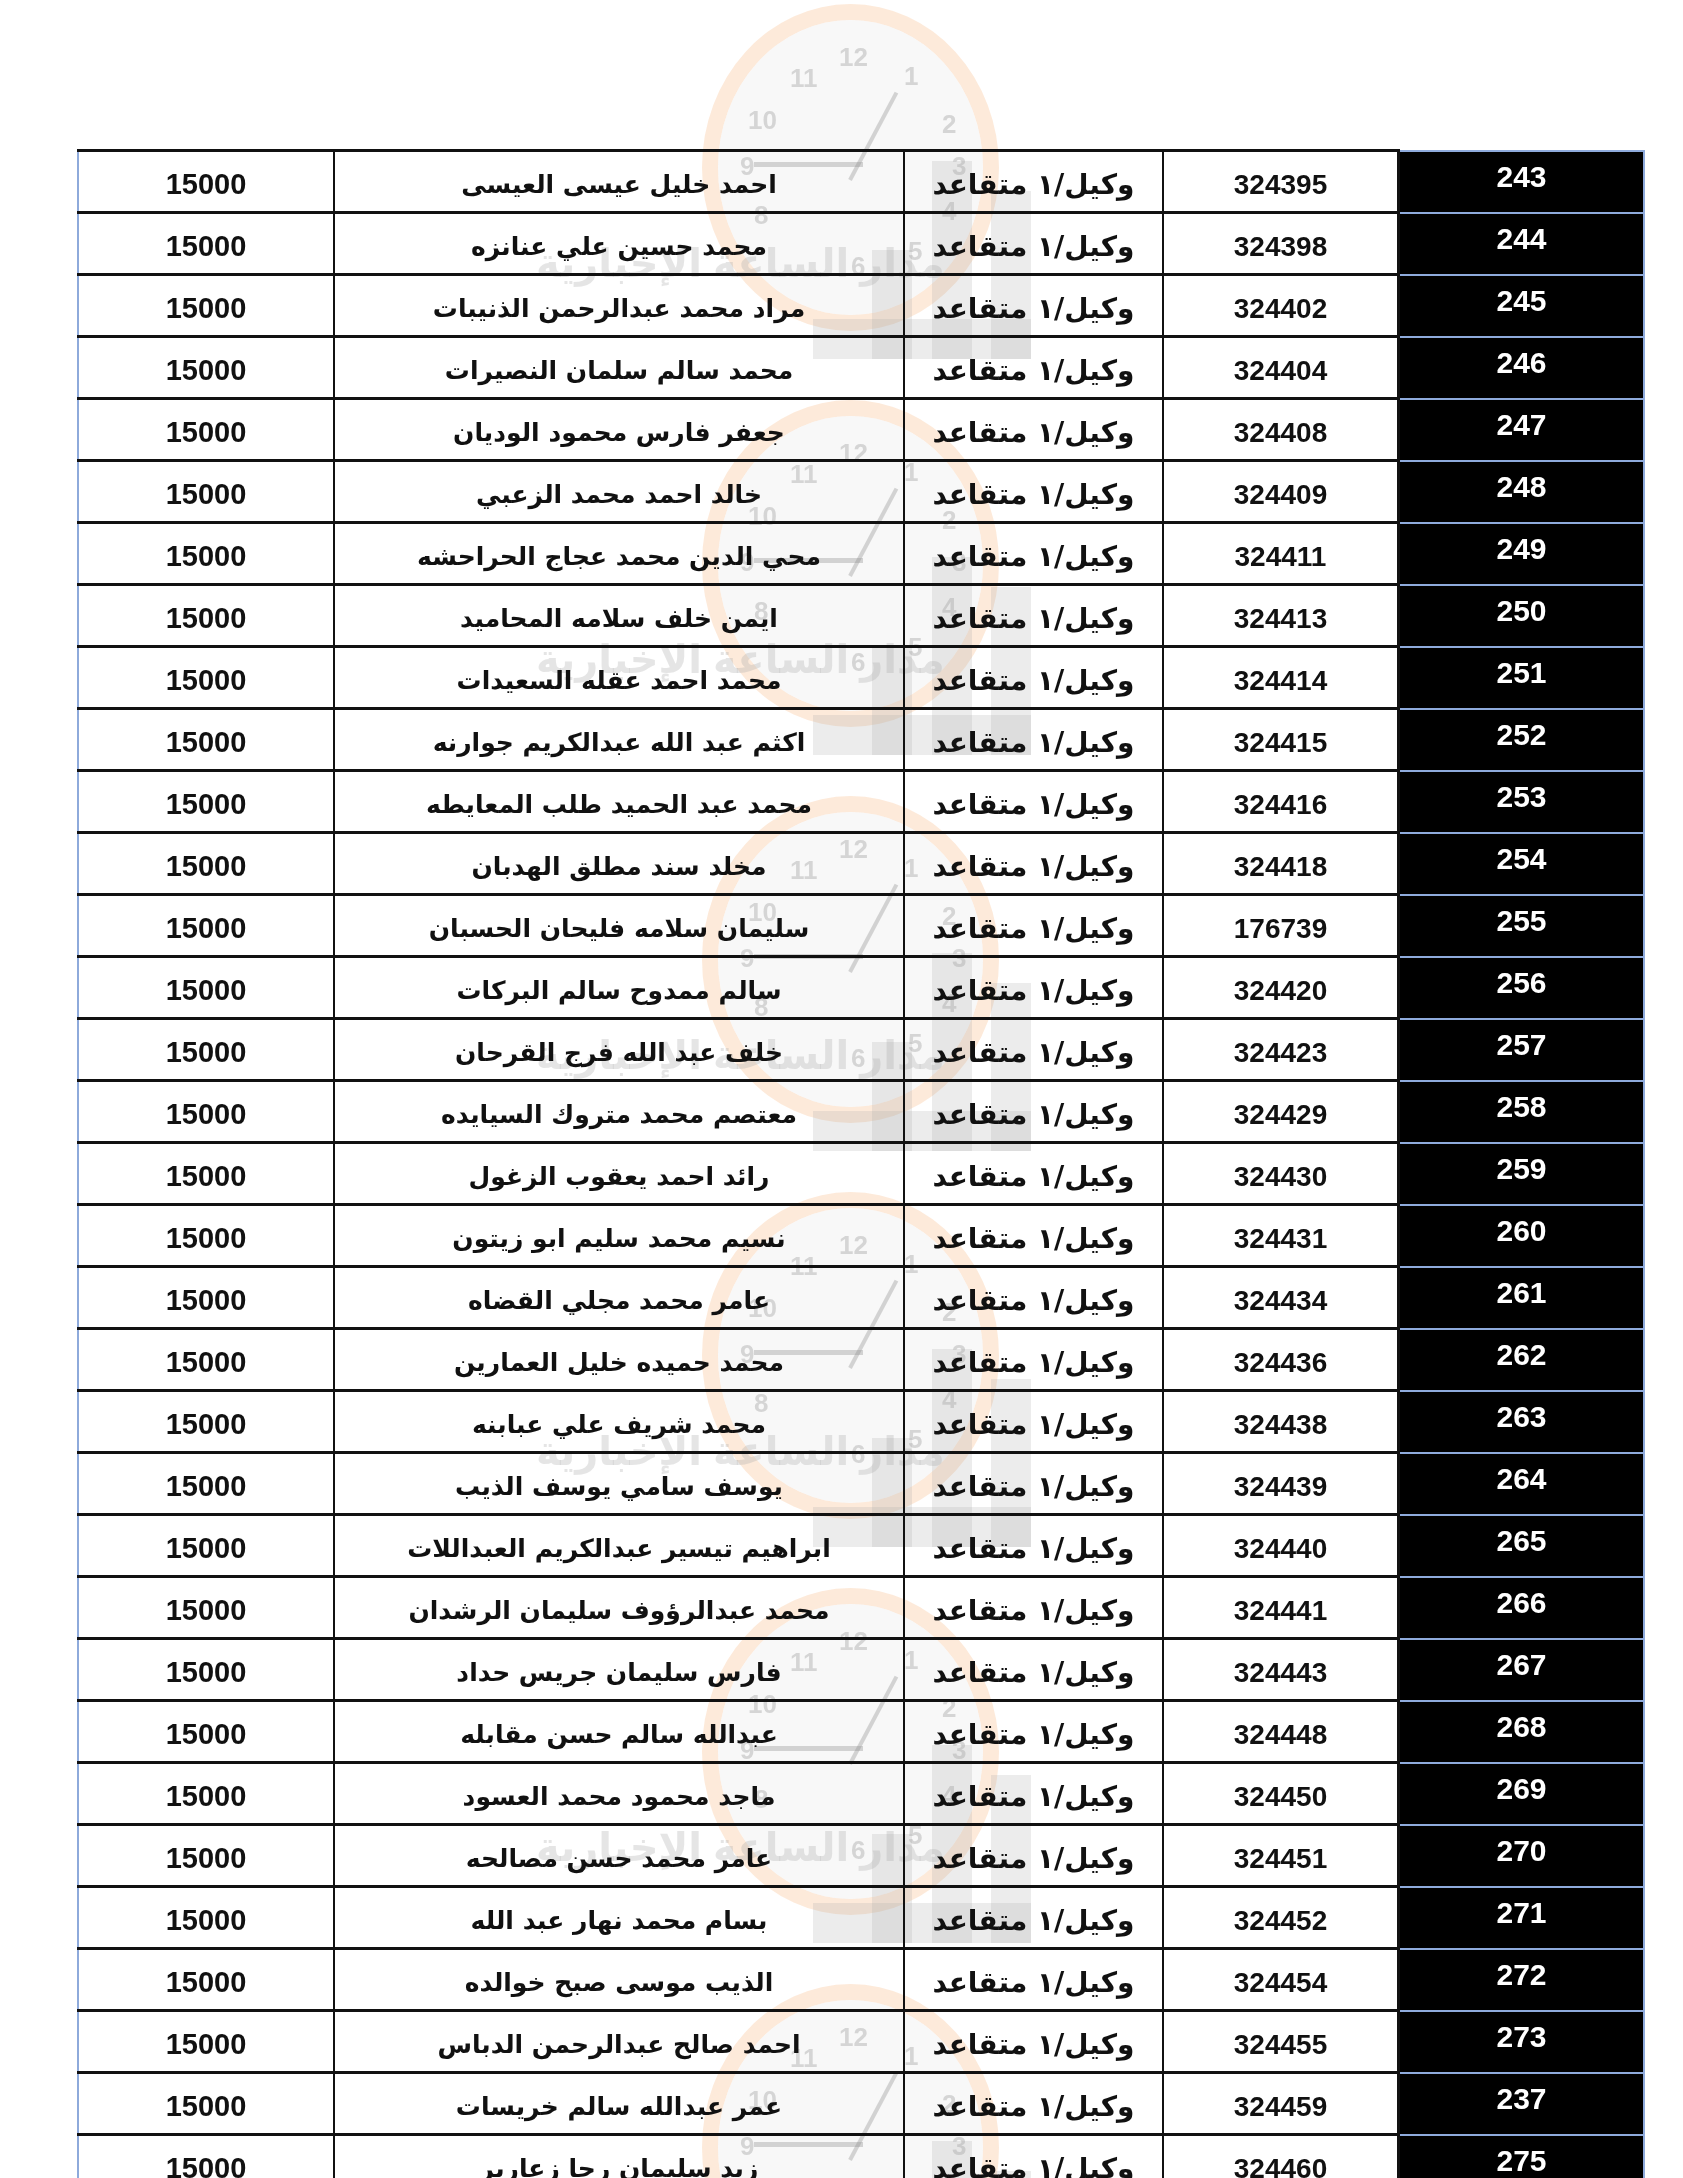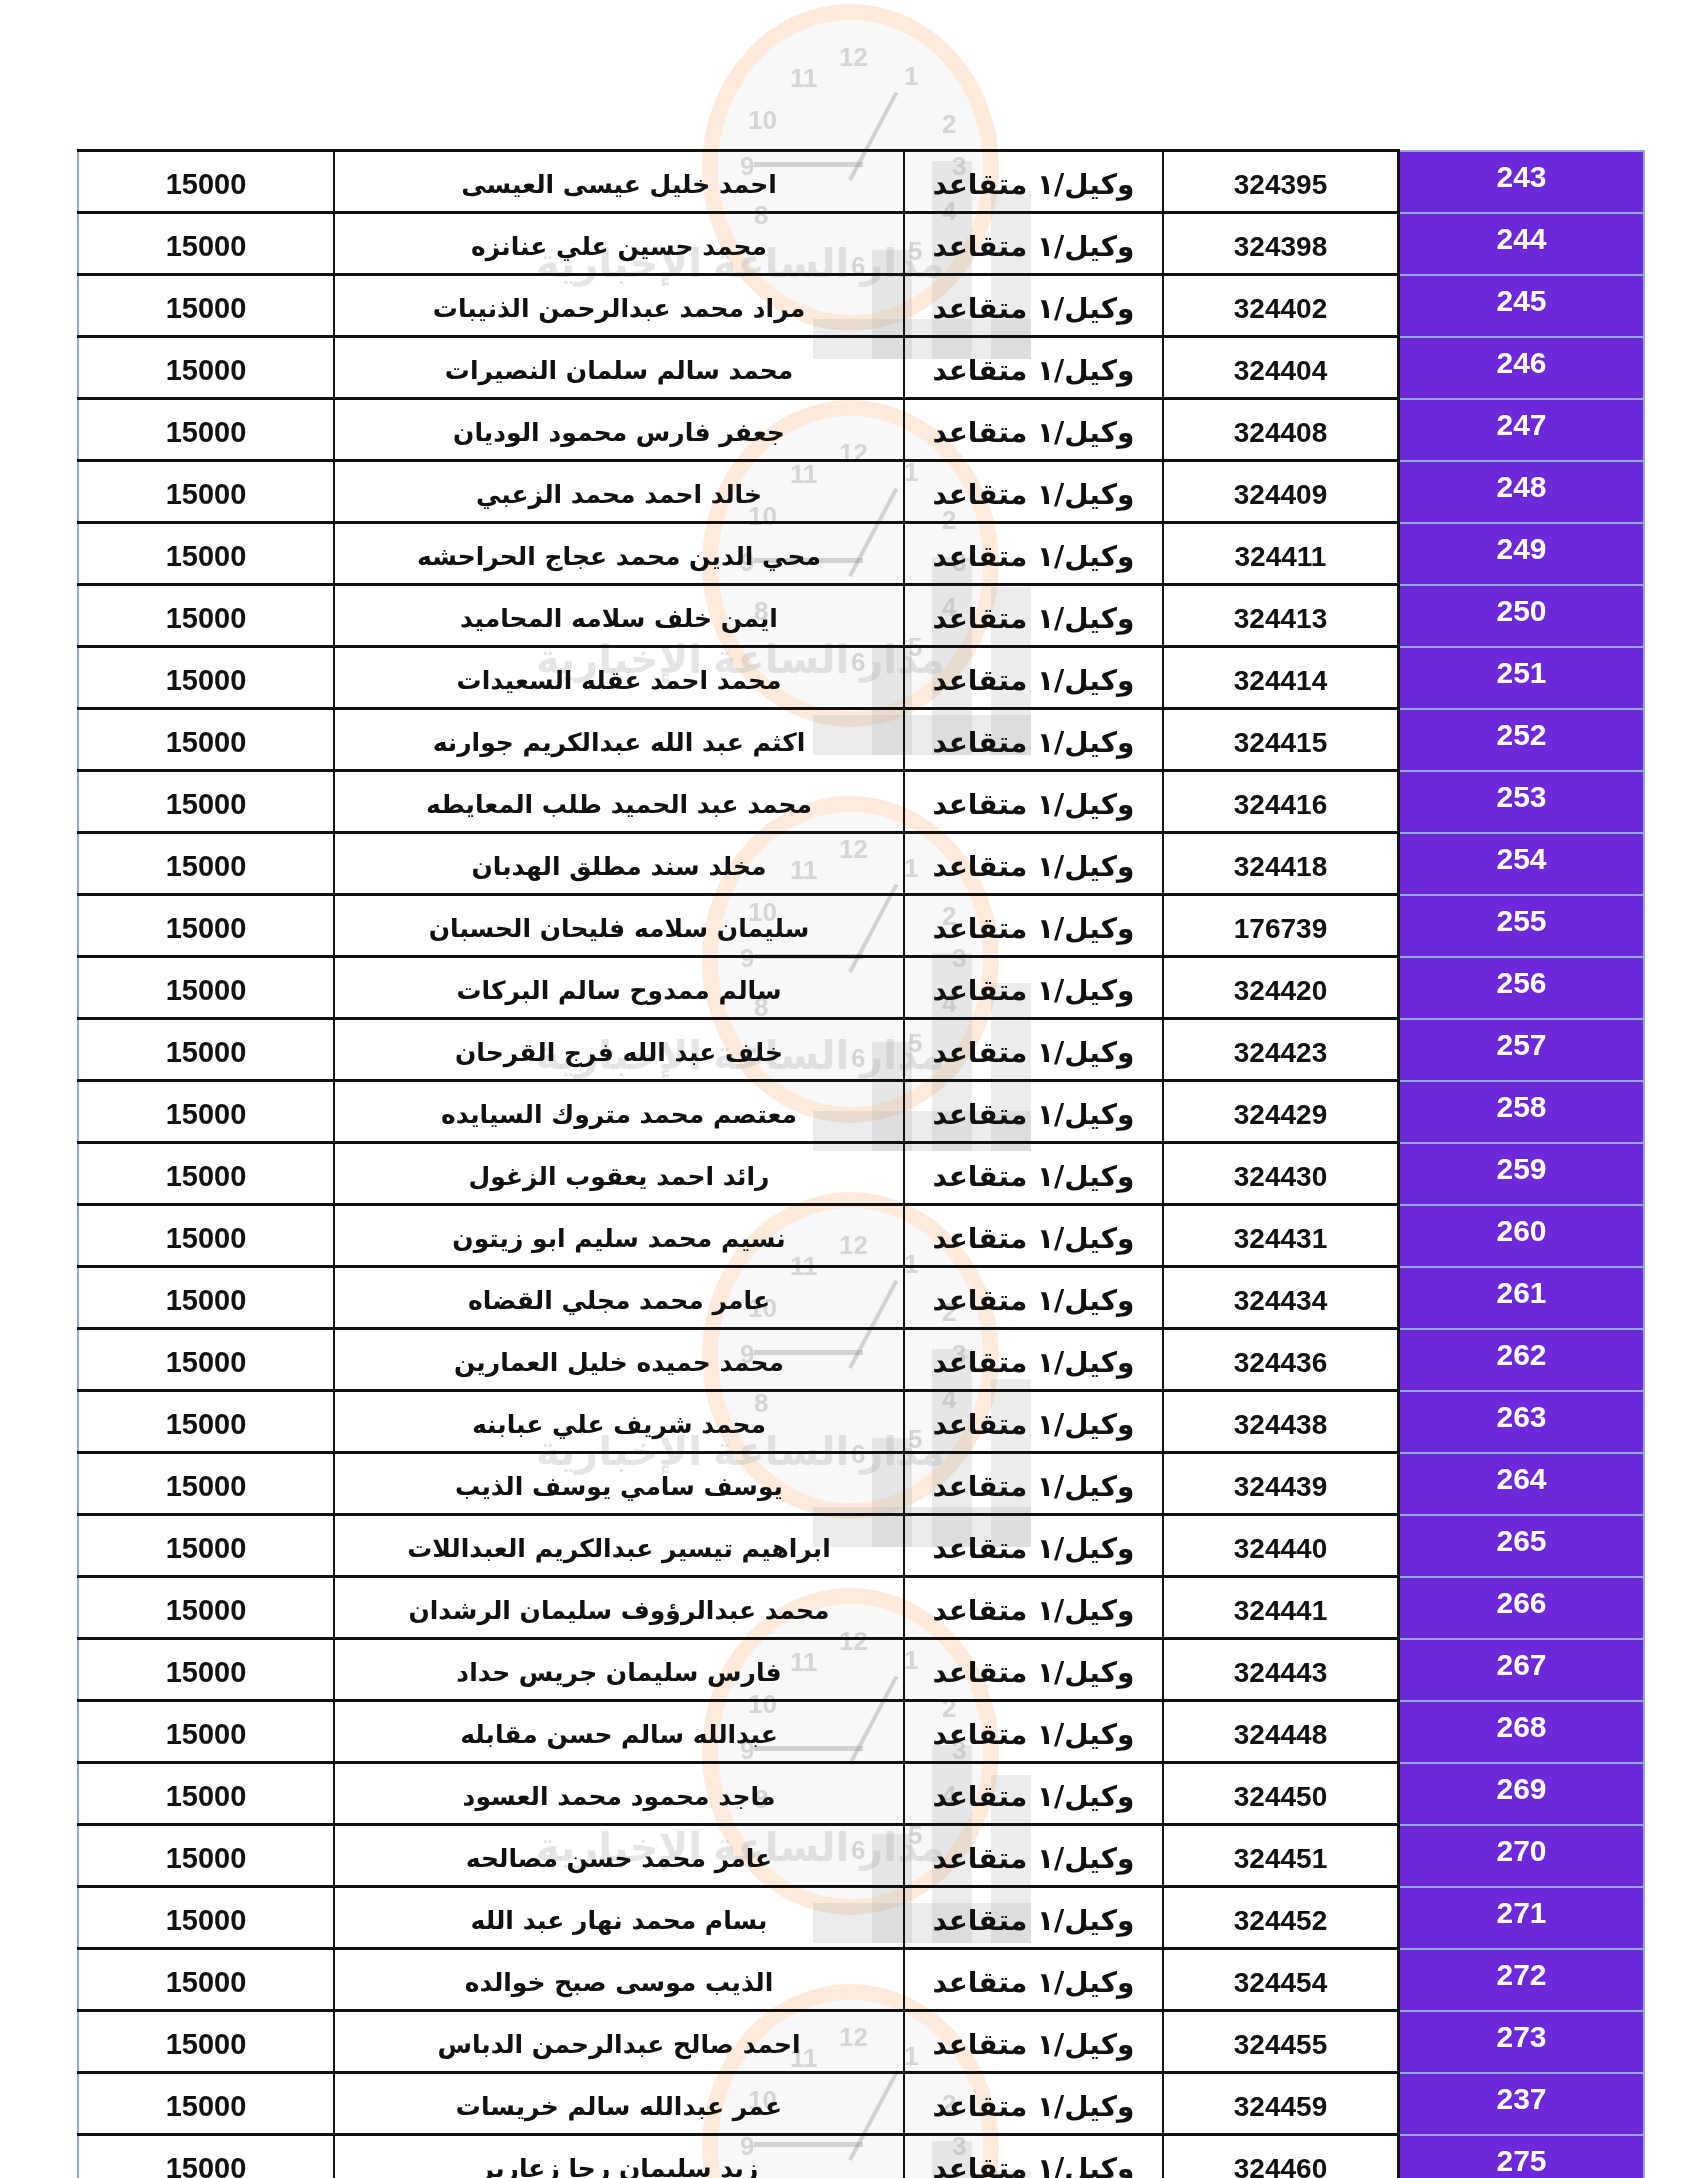--- a/index.html
+++ b/index.html
@@ -126,21 +126,21 @@
       direction: rtl;
       font-family: "DejaVu Sans", sans-serif;
       font-size: 28px;
     }
     table.roster td.c-id {
       width: 233px;
       font-size: 28px;
     }
     table.roster td.c-serial {
       width: 243px;
-      background: #6d28d9;
+      background: #000000;
       color: #ffffff;
       border-top: 2px solid #8eaadb;
       border-bottom: 2px solid #8eaadb;
       border-left: 3px solid #111;
       border-right: 2px solid #8eaadb;
       font-size: 30px;
       padding-top: 0;
       padding-bottom: 10px;
     }
   </style>

